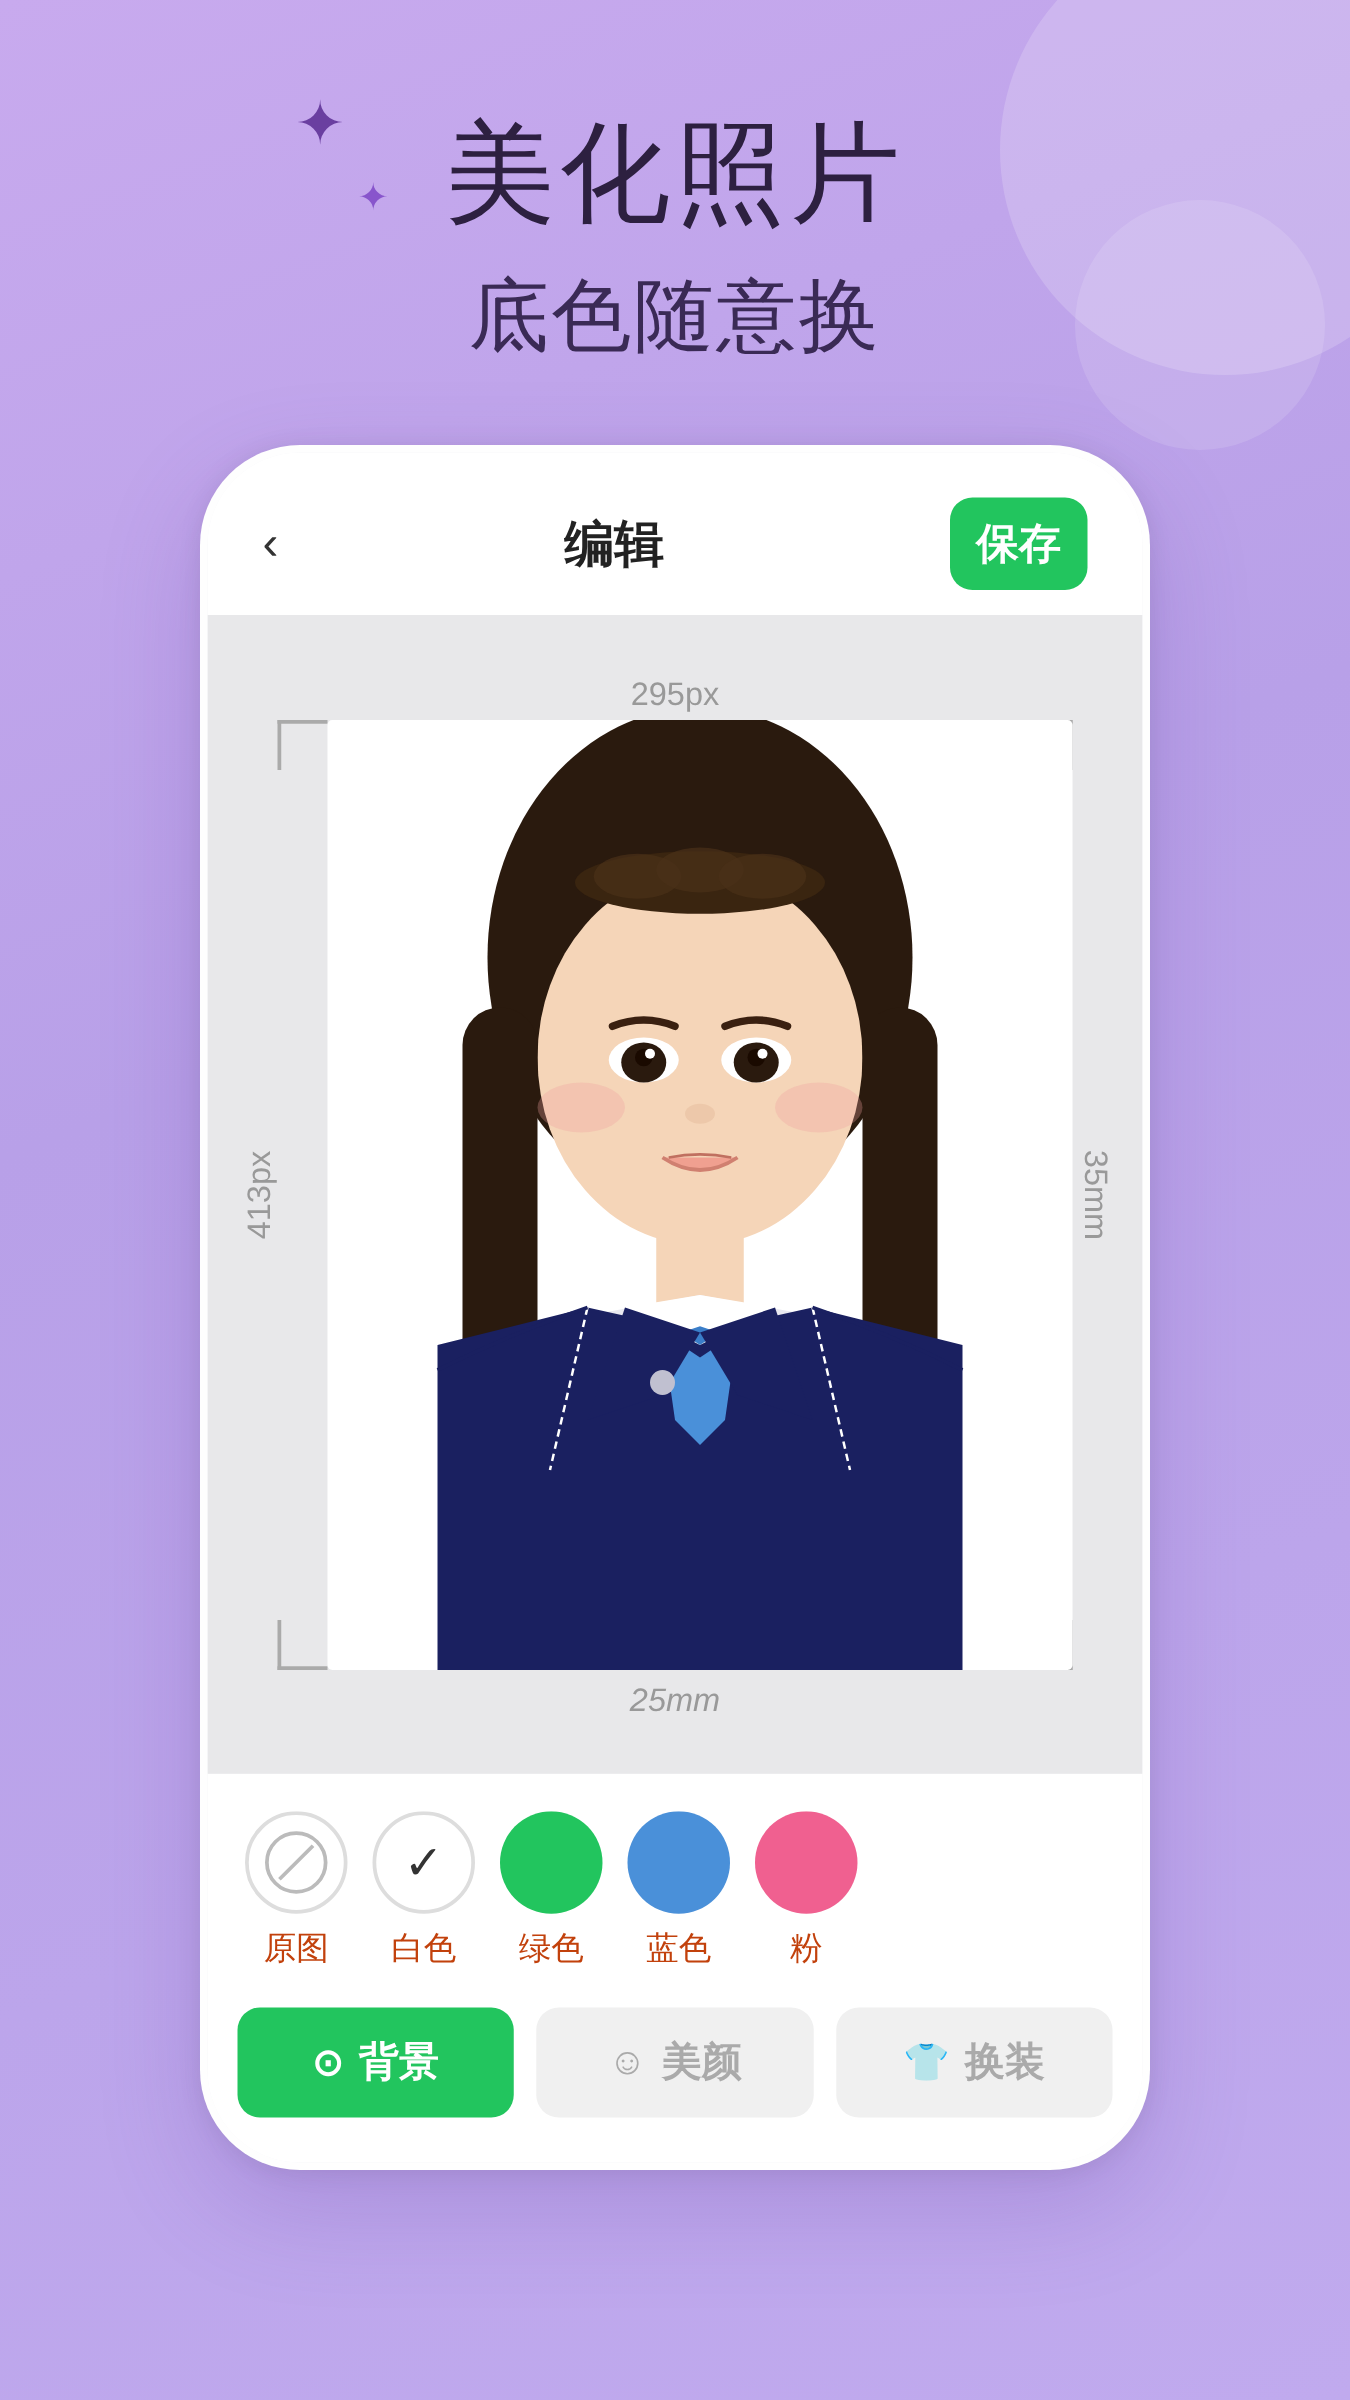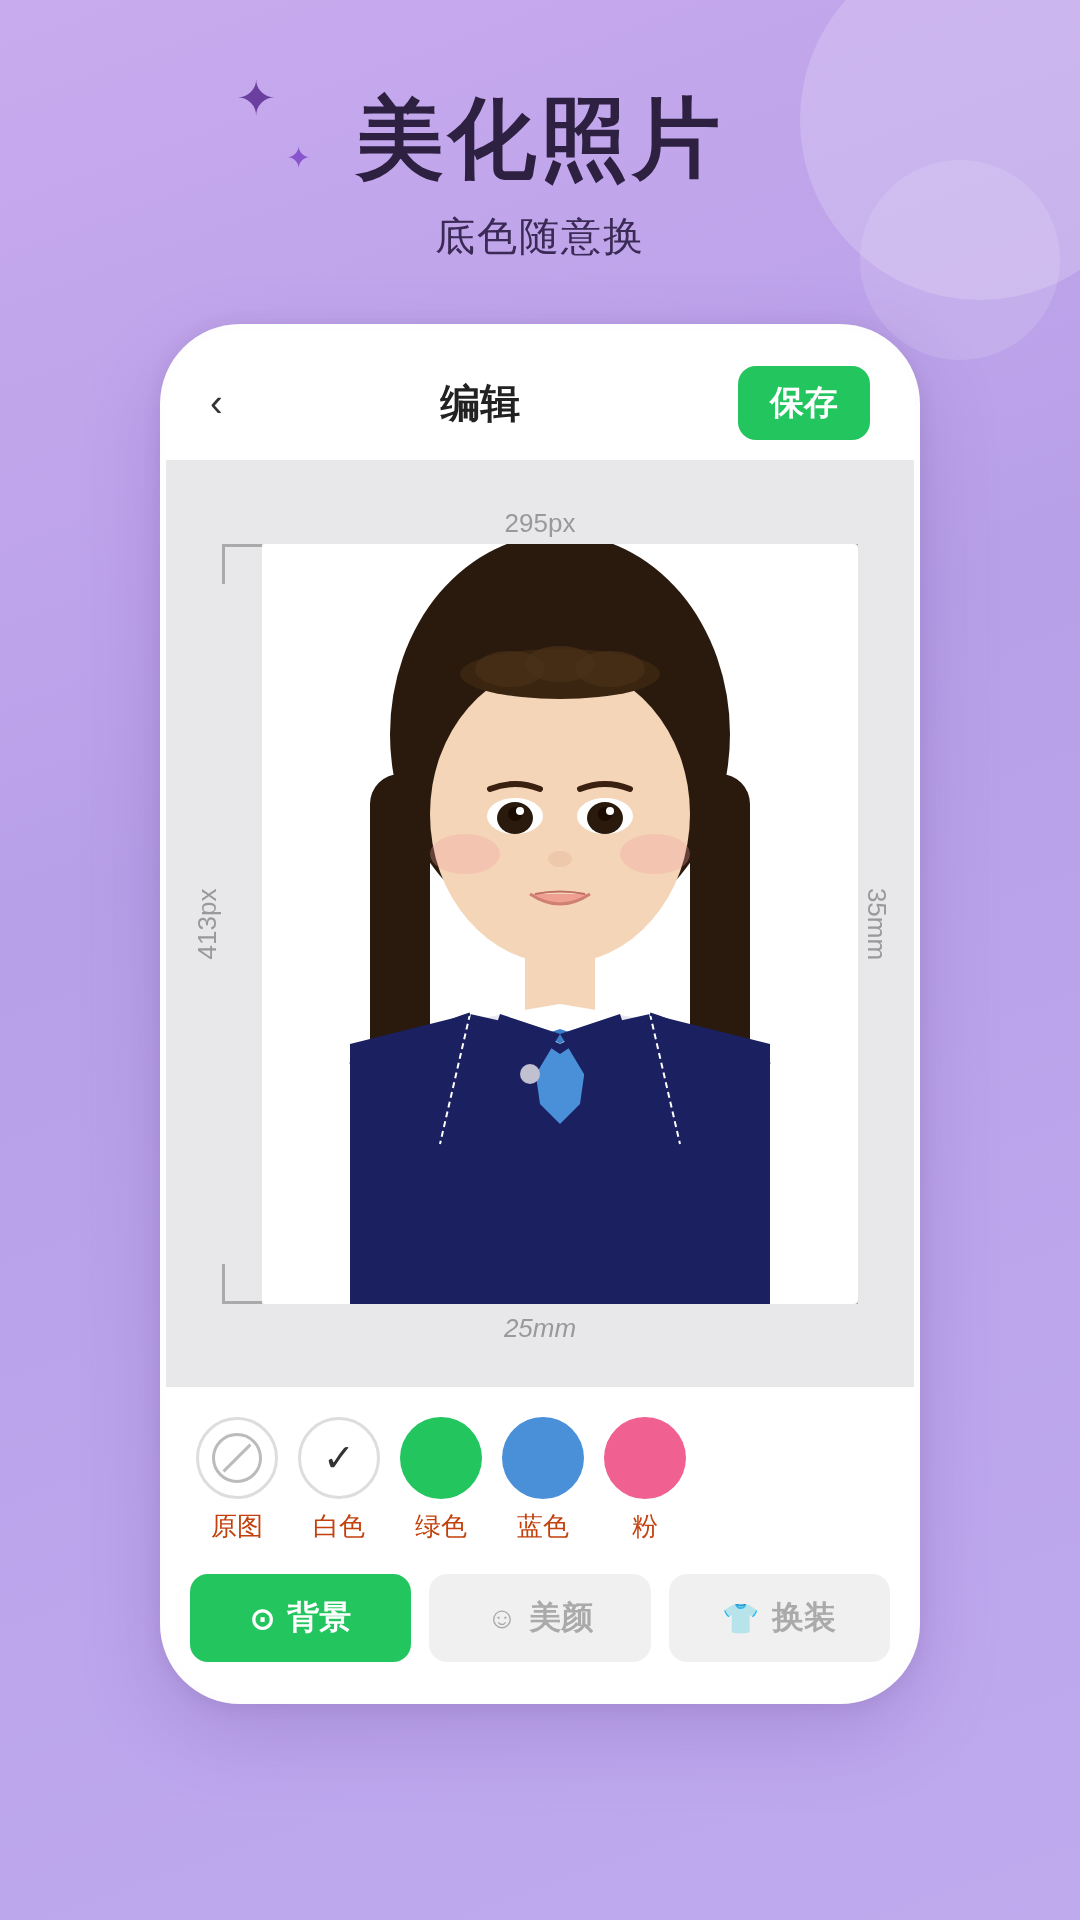--- a/index.html
+++ b/index.html
@@ -54,27 +54,27 @@
     .sparkle-left-small {
       position: absolute;
       left: -70px;
       top: 60px;
       color: #8855cc;
       font-size: 30px;
     }
 
     .main-title {
       font-size: 88px;
-      font-weight: 700;
+      font-weight: 400;
       color: #2d2040;
       letter-spacing: 4px;
     }
 
     .sub-title {
-      font-size: 40px;
+      font-size: 64px;
       font-weight: 400;
       color: #3a2a55;
       margin-top: 10px;
       letter-spacing: 2px;
     }
 
     
     .phone-mockup {
       margin-top: 60px;
       width: 760px;
@@ -106,21 +106,21 @@
     .topbar-title {
       font-size: 40px;
       font-weight: 600;
       color: #222;
     }
     .save-btn {
       background: #22c55e;
       color: #fff;
       font-size: 34px;
       font-weight: 600;
-      padding: 14px 32px;
+      padding: 14px 21px;
       border-radius: 18px;
       cursor: pointer;
     }
 
     
     .photo-area {
       flex: 1;
       background: #e8e8ea;
       display: flex;
       align-items: center;

